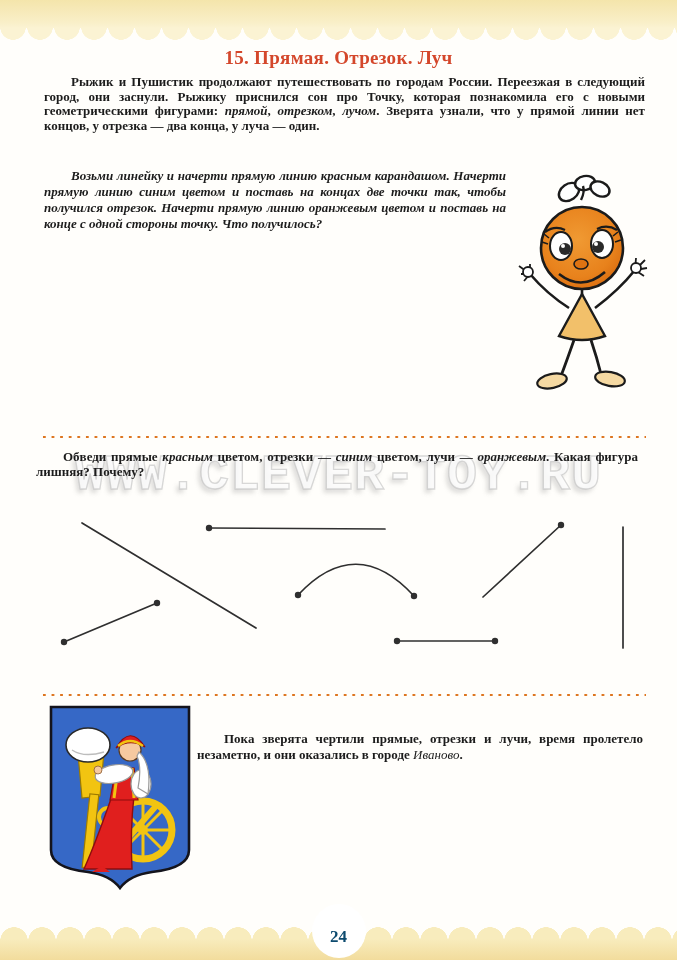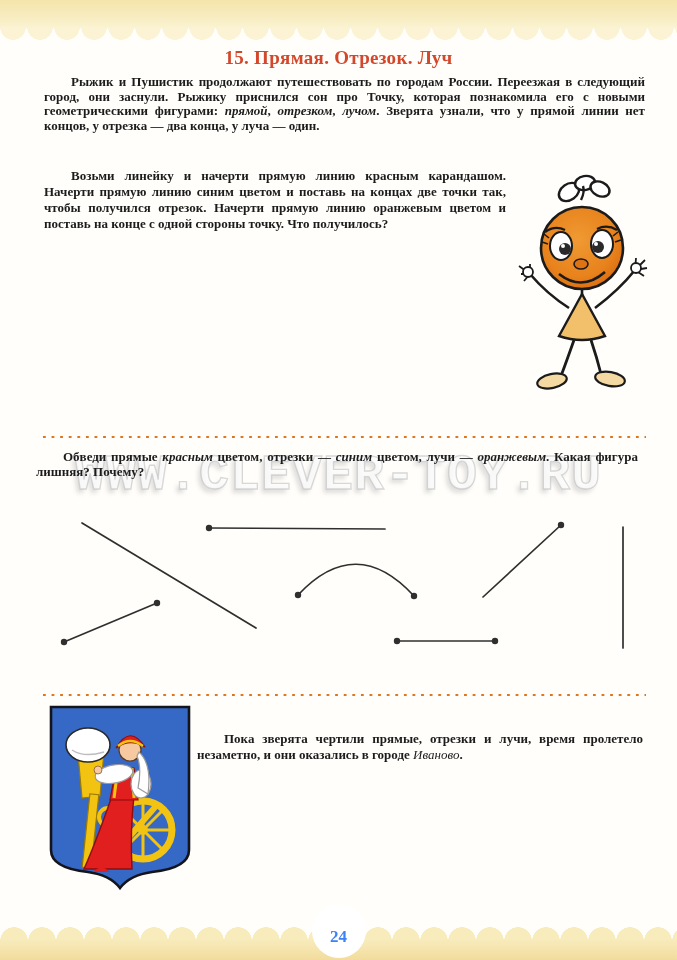--- a/index.html
+++ b/index.html
@@ -13,29 +13,29 @@
      background-image:radial-gradient(circle 13px at 13px -1px,#fbf3d3 97%,rgba(251,243,211,0) 100%);
      background-size:27px 14px;background-repeat:repeat-x;}
   .border-bottom{position:absolute;bottom:0;left:0;width:100%;height:36px;z-index:3;}
   .border-bottom .scallops{height:15px;
      background-image:radial-gradient(circle 14px at 14px 17px,#f8ecbd 97%,rgba(248,236,189,0) 100%);
      background-size:28px 15px;background-repeat:repeat-x;}
   .border-bottom .bar{height:21px;background:linear-gradient(180deg,#f8ecbd 0%,#f2dc9c 100%);}
   .page-num-notch{position:absolute;left:50%;bottom:2px;transform:translateX(-50%);
      width:54px;height:54px;border-radius:50%;background:#ffffff;z-index:4;}
   .page-number{position:absolute;left:50%;bottom:13px;transform:translateX(-50%);
-     z-index:5;font-weight:bold;font-size:17px;color:#3b82f6;}
+     z-index:5;font-weight:bold;font-size:17px;color:#0c4a6e;}
 
   
   .title{position:absolute;top:47px;left:0;width:100%;text-align:center;
      font-size:19px;font-weight:bold;color:#d4472b;letter-spacing:.3px;}
   .para{position:absolute;text-align:justify;font-weight:bold;font-size:13px;line-height:1.13;}
   .para .indent{display:inline-block;width:27px;}
   .intro{top:75px;left:44px;width:601px;}
-  .task1{top:168px;left:44px;width:462px;line-height:1.22;}
+  .task1{top:168px;left:44px;width:462px;line-height:1.22;font-style:italic;}
   .task2{top:450px;left:36px;width:602px;z-index:2;}
   .bottom-text{top:731px;left:197px;width:446px;line-height:1.22;}
   .bottom-text p{margin:0;text-align:justify;}
   .seg-i{font-style:italic;}
   .seg-bi{font-style:italic;font-weight:normal;}
 
   
   .dotted{position:absolute;left:42px;width:604px;height:4px;
      background-image:radial-gradient(circle 1.5px at 2px 2px,#dd741e 95%,rgba(221,116,30,0) 100%);
      background-size:8.6px 4px;background-repeat:repeat-x;}

